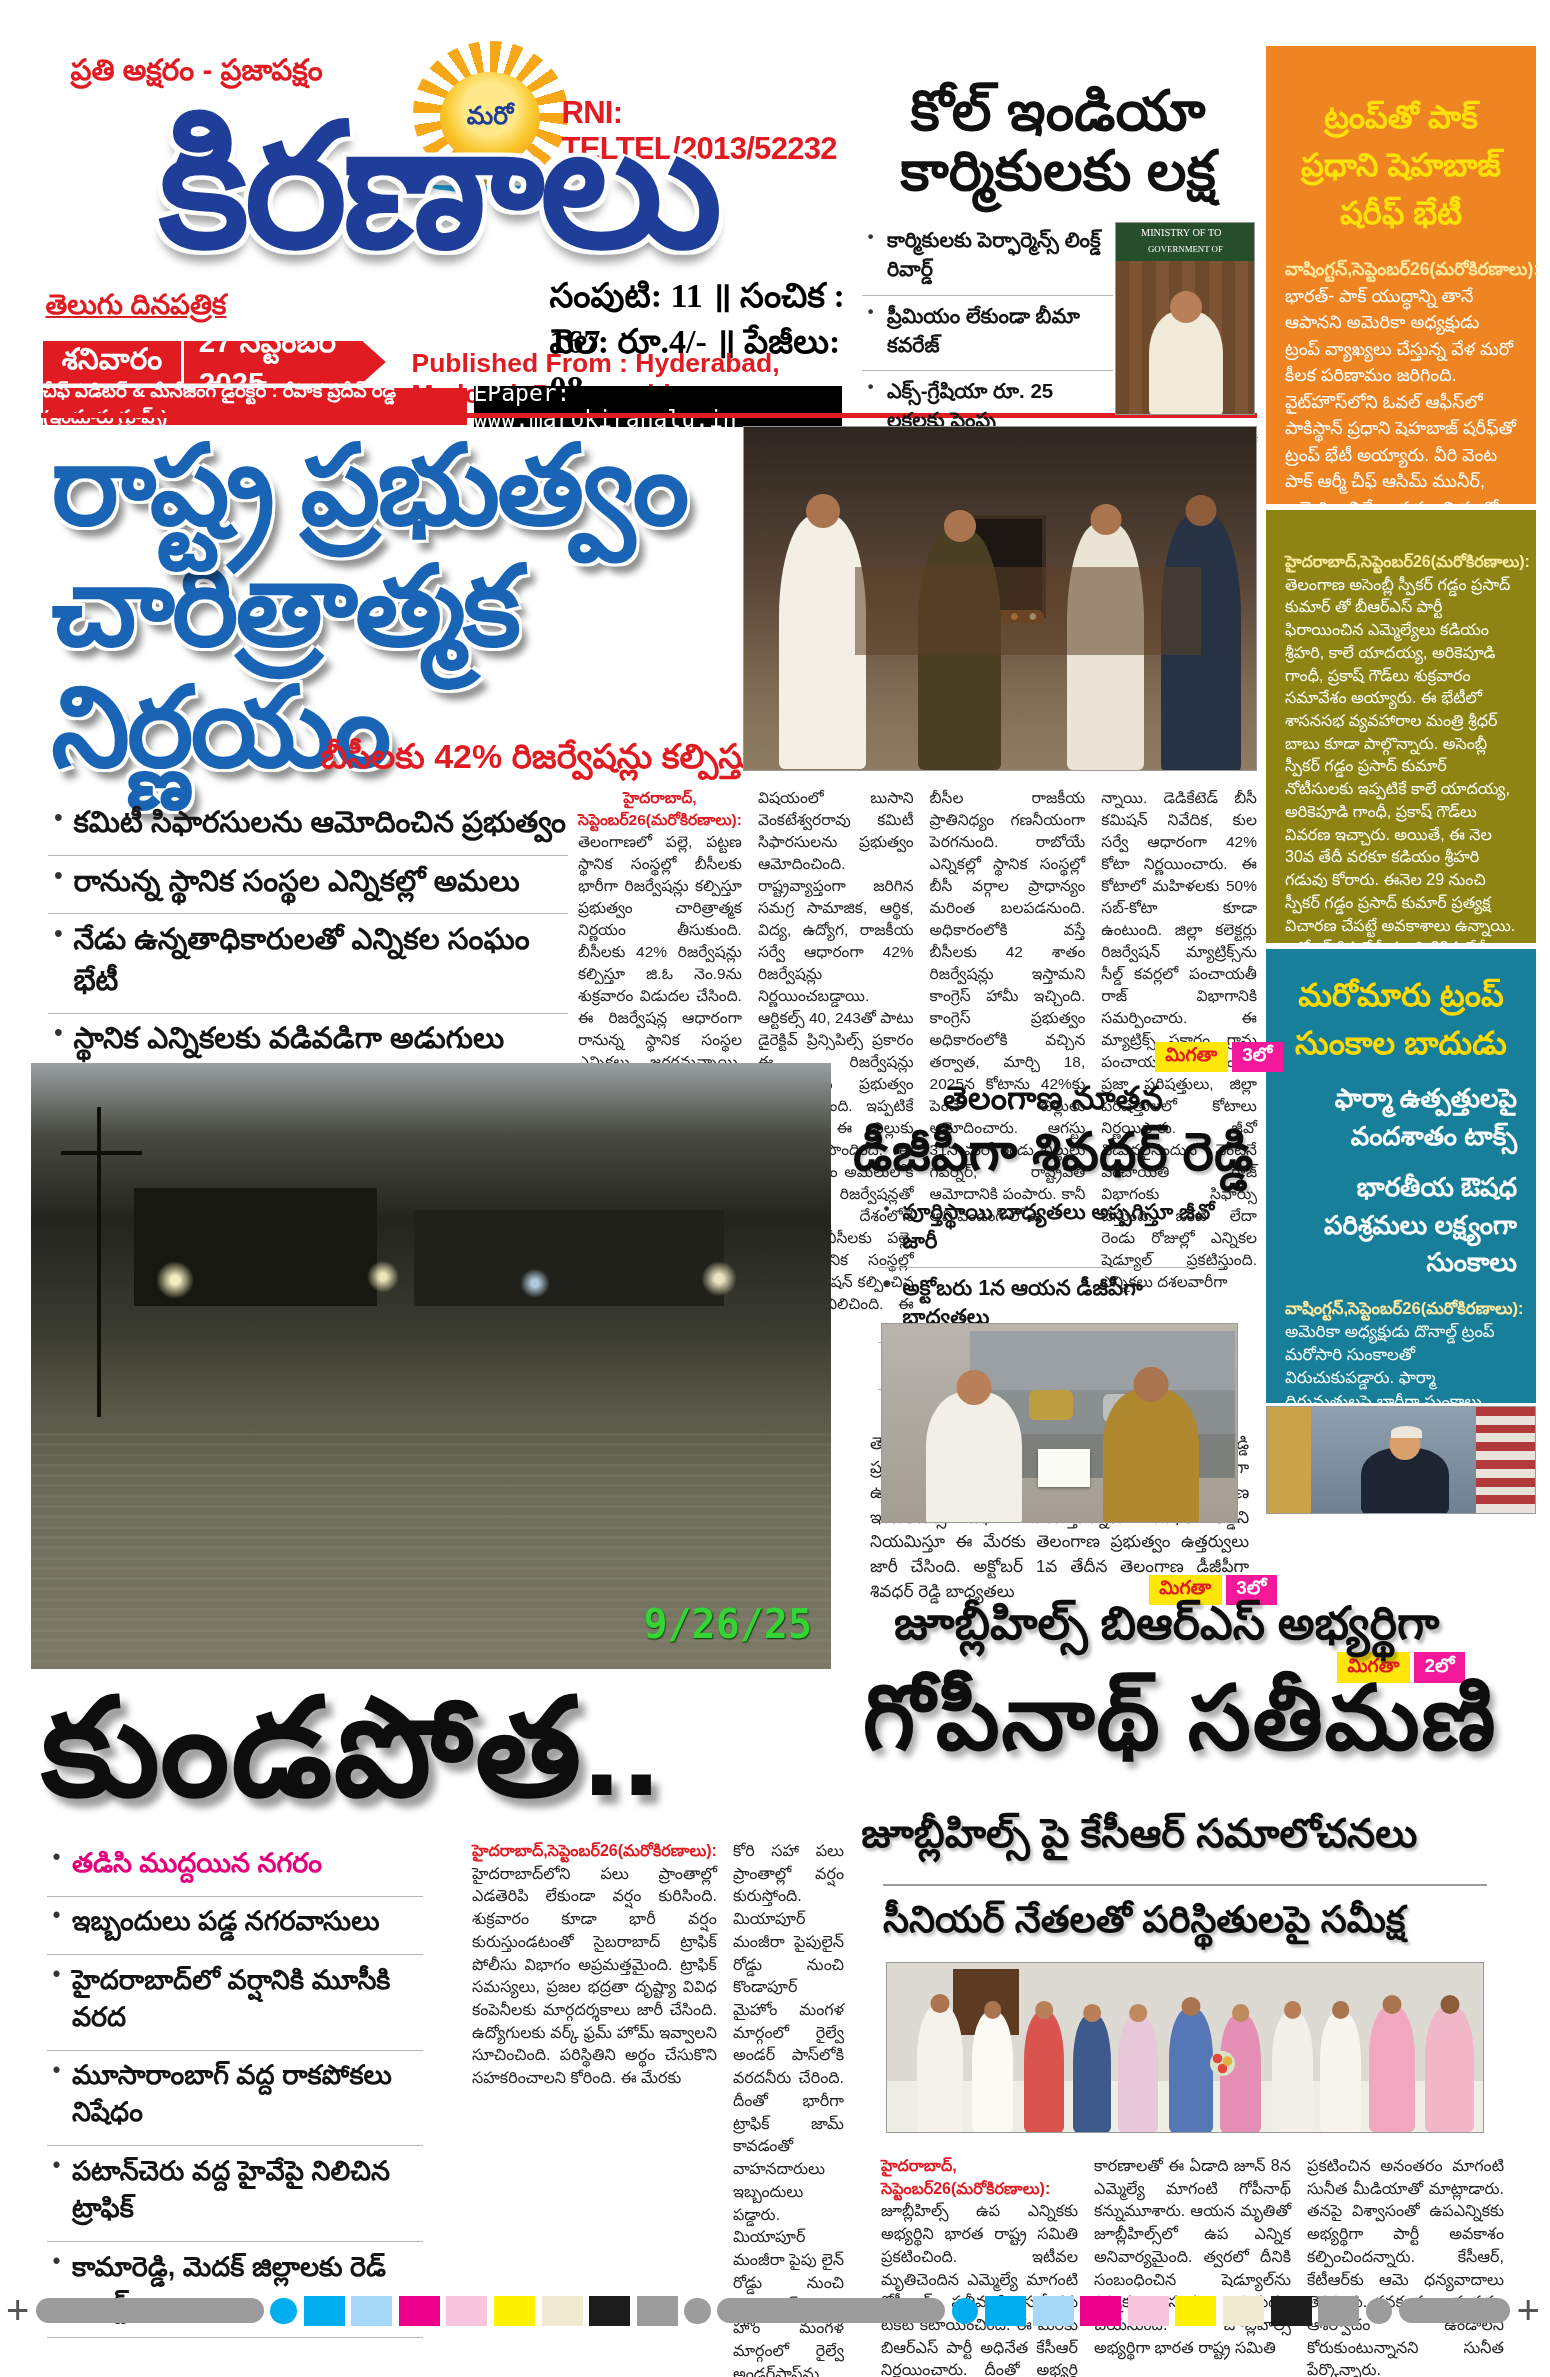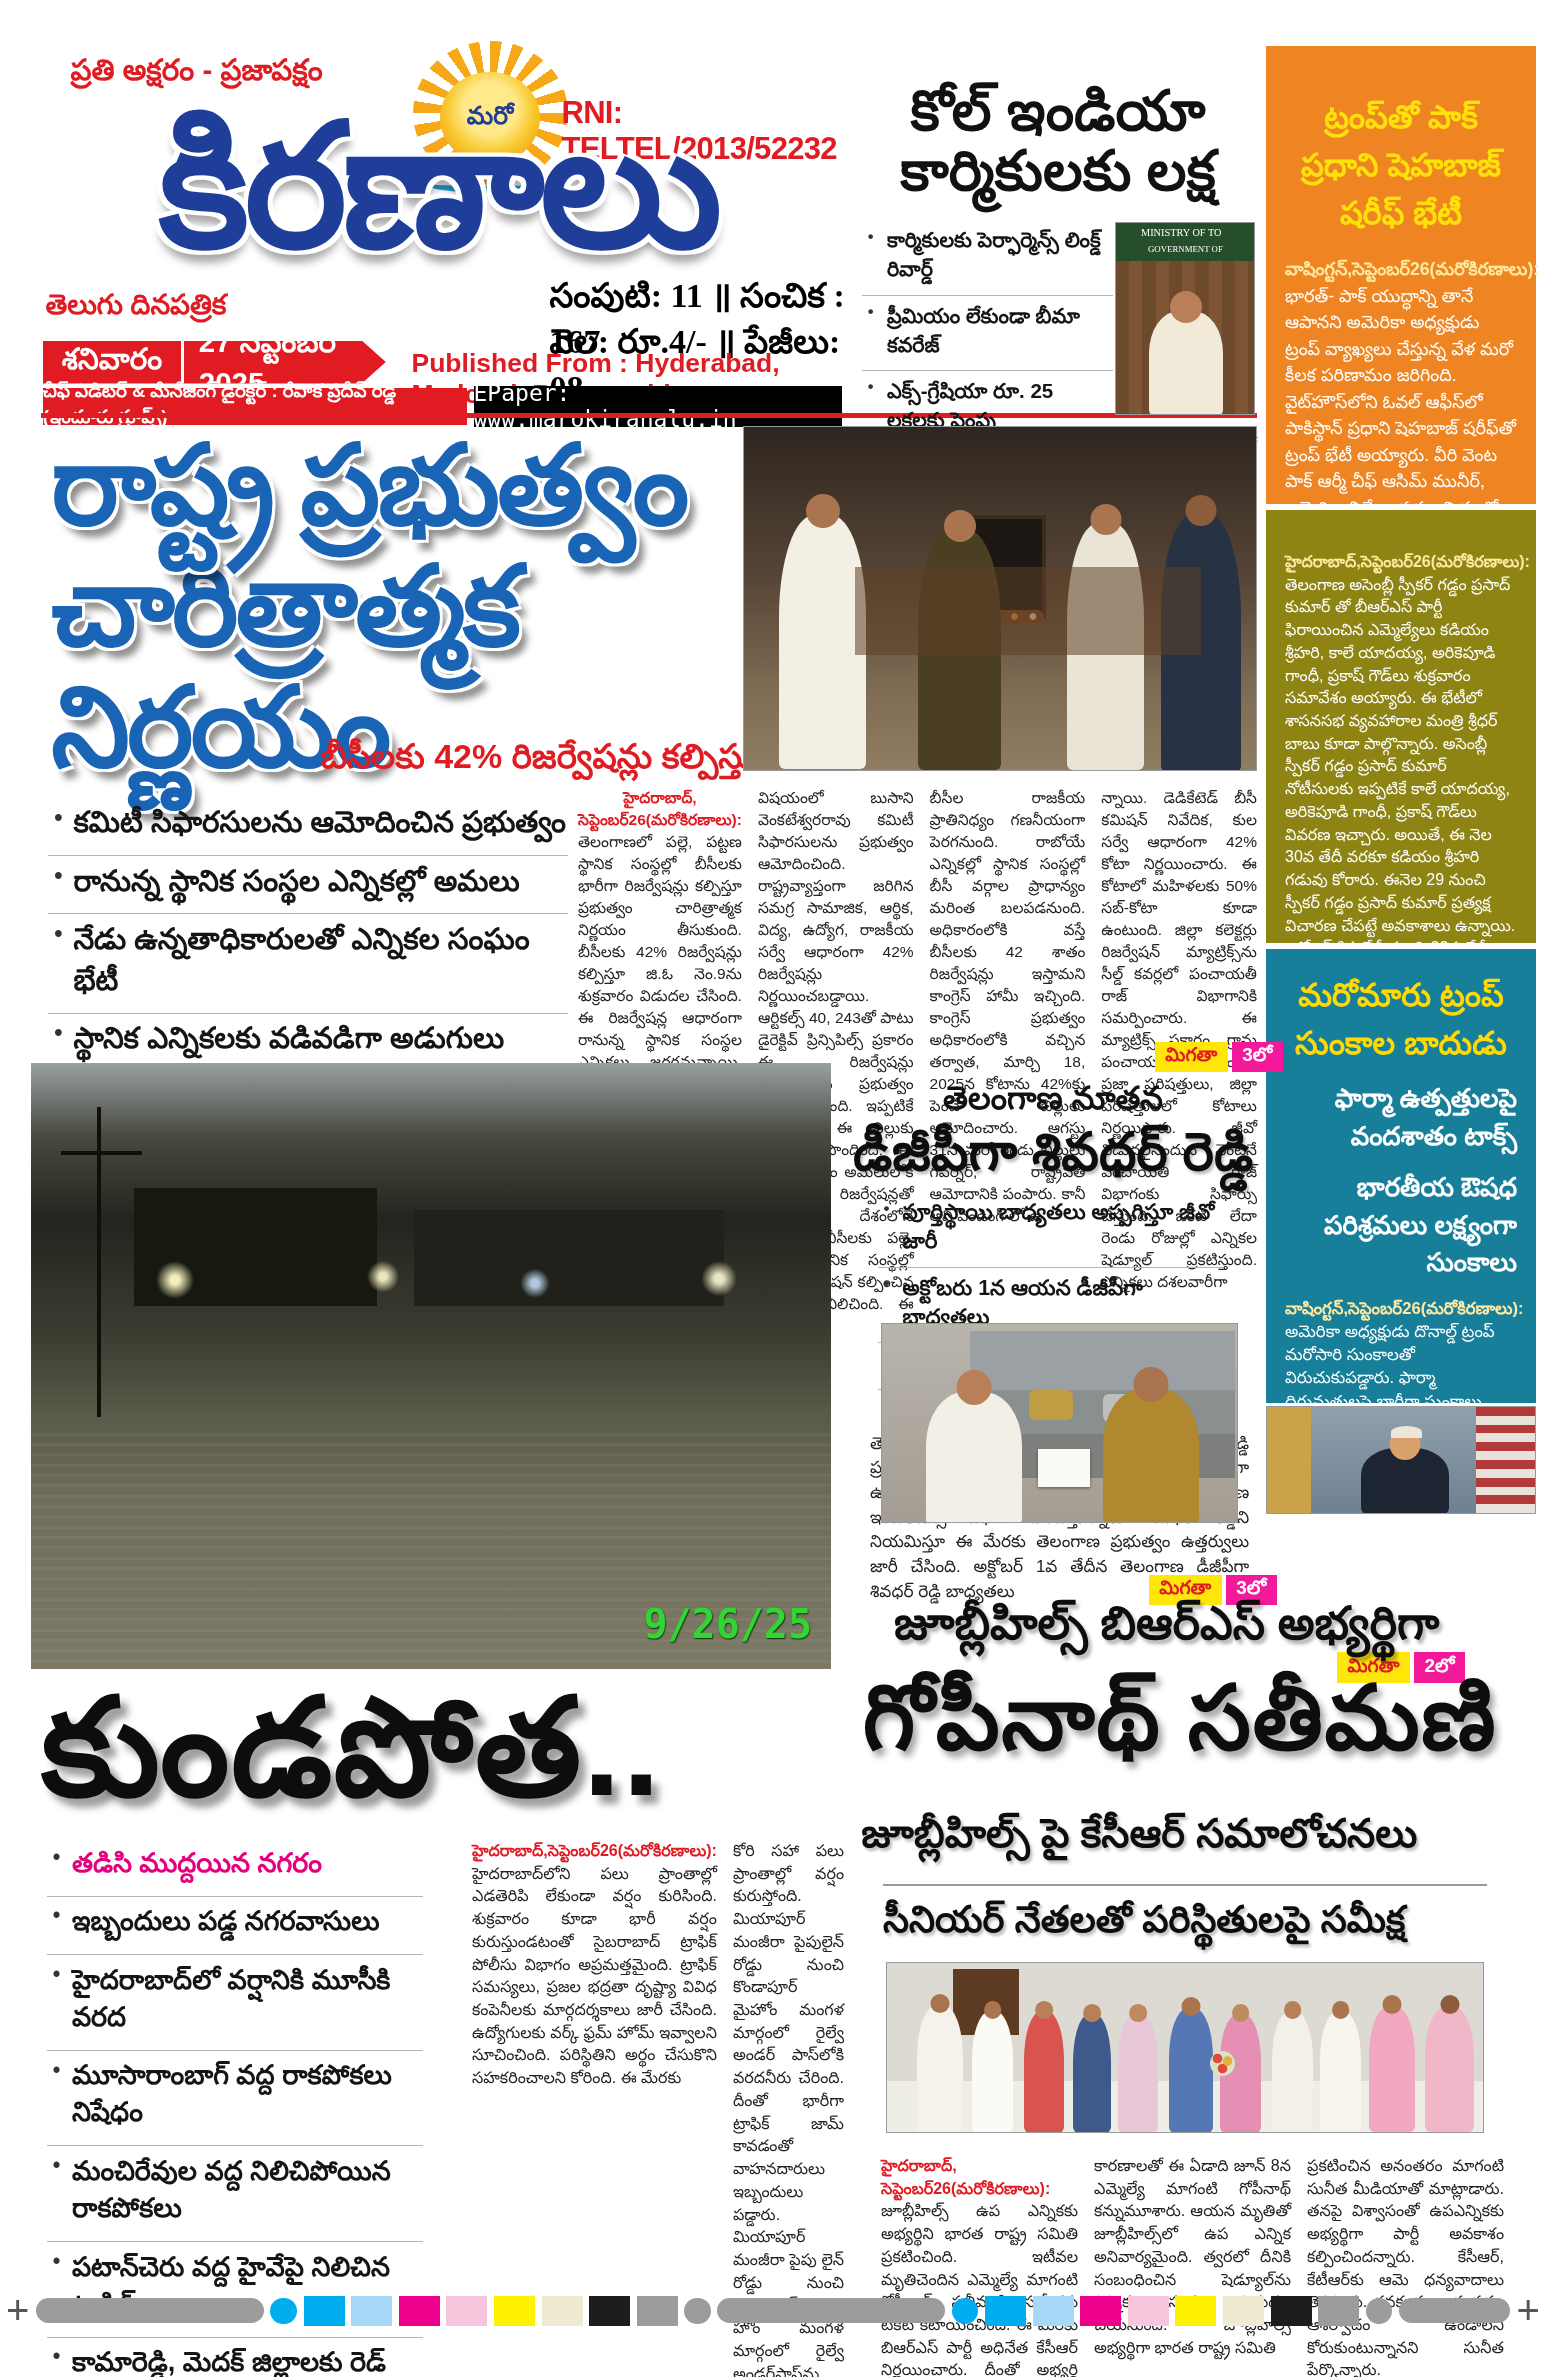--- a/index.html
+++ b/index.html
@@ -115,21 +115,21 @@
       <div class="core">
           <span>మరో</span>
         </div>
       <div class="wave"></div>
     </div>
 
     <div class="abs rni" style="left:532px;top:65px;">RNI: TELTEL/2013/52232</div>
 
     <div class="abs logo-main" style="left:7.4px;top:70px;width:803px;">కిరణాలు</div>
 
-    <div class="abs subtitle" style="left:16px;top:259px;">తెలుగు దినపత్రిక</div>
+    <div class="abs subtitle" style="left:16px;top:259px;text-decoration:underline;">తెలుగు దినపత్రిక</div>
 
     <div class="abs volline" style="left:520px;top:247px;">సంపుటి: 11   ॥  సంచిక : 167</div>
     <div class="abs volline" style="left:520px;top:293px;">వెల: రూ.4/-   ॥   పేజీలు: 08</div>
 
     <div class="abs ribbon" style="left:13.3px;top:311px;width:343px;height:43px;">
       <span class="day">శనివారం</span>
       <span class="dt">27 సెప్టెంబర్ 2025</span>
     </div>
     <div class="abs pubfrom" style="left:382px;top:318px;">Published From : Hyderabad, Medchal, Rangareddy.</div>
 
@@ -288,21 +288,20 @@
     <div class="stamp" style="right:19px;bottom:22px;font-size:40px;">9/26/25</div>
   </div>
 
   <div class="abs" style="left:41px;top:1679px;width:807px;height:619px;">
     <div class="rainhead">కుండపోత..</div>
     <ul class="bul bul-rain" style="margin:22px 0 0 5.9px;width:376px;">
         <li style="color: rgb(230, 0, 125);"><span>తడిసి ముద్దయిన నగరం</span></li>
         <li><span>ఇబ్బందులు పడ్డ నగరవాసులు</span></li>
         <li><span>హైదరాబాద్‌లో వర్షానికి మూసీకి వరద</span></li>
         <li><span>మూసారాంబాగ్ వద్ద రాకపోకలు నిషేధం</span></li>
-        <li><span>మంచిరేవుల వద్ద నిలిచిపోయిన రాకపోకలు</span></li>
         <li><span>పటాన్‌చెరు వద్ద హైవేపై నిలిచిన ట్రాఫిక్</span></li>
         <li><span>కామారెడ్డి, మెదక్ జిల్లాలకు రెడ్ అలర్ట్</span></li>
       </ul>
     <div class="cols abs" style="left:431px;top:161px;width:372px;height:442px;">
         <div class="col" style="font-size:16px;"><span class="cdl">హైదరాబాద్,సెప్టెంబర్26(మరోకిరణాలు):</span><span>హైదరాబాద్‌లోని పలు ప్రాంతాల్లో ఎడతెరిపి లేకుండా వర్షం కురిసింది. శుక్రవారం కూడా భారీ వర్షం కురుస్తుండటంతో సైబరాబాద్ ట్రాఫిక్ పోలీసు విభాగం అప్రమత్తమైంది. ట్రాఫిక్ సమస్యలు, ప్రజల భద్రతా దృష్ట్యా వివిధ కంపెనీలకు మార్గదర్శకాలు జారీ చేసింది. ఉద్యోగులకు వర్క్ ఫ్రమ్ హోమ్ ఇవ్వాలని సూచించింది. పరిస్థితిని అర్థం చేసుకొని సహకరించాలని కోరింది. ఈ మేరకు</span></div>
         <div class="col" style="font-size:16px;"><span class="cdl"></span><span>కోరి సహా పలు ప్రాంతాల్లో వర్షం కురుస్తోంది. మియాపూర్ మంజీరా పైపులైన్ రోడ్డు నుంచి కొండాపూర్ మైహోం మంగళ మార్గంలో రైల్వే అండర్ పాస్‌లోకి వరదనీరు చేరింది. దీంతో భారీగా ట్రాఫిక్ జామ్ కావడంతో వాహనదారులు ఇబ్బందులు పడ్డారు. మియాపూర్ మంజీరా పైపు లైన్ రోడ్డు నుంచి కొండాపూర్ మై హోం మంగళ మార్గంలో రైల్వే అండర్‌పాస్‌ను పరిశీలించారు. ట్రాఫిక్ జామ్ సమస్యలు తలెత్తకుండా తీసుకోవాల్సిన చర్యలపై</span></div>
       </div>
   </div>
 
   <div class="abs" style="left:848px;top:1596px;width:689px;height:700px;">

